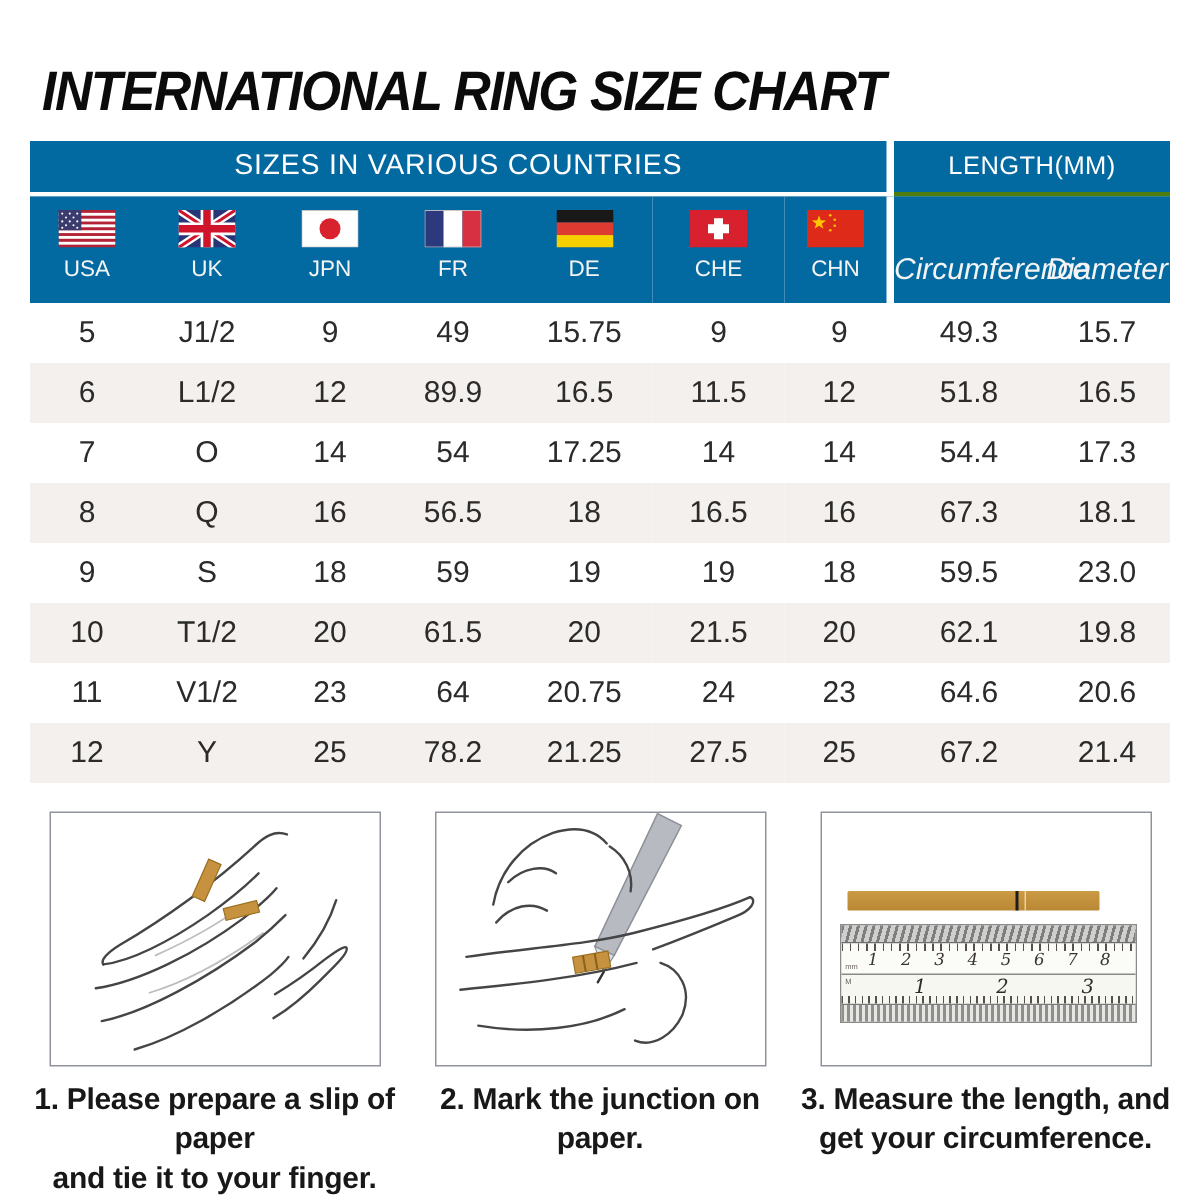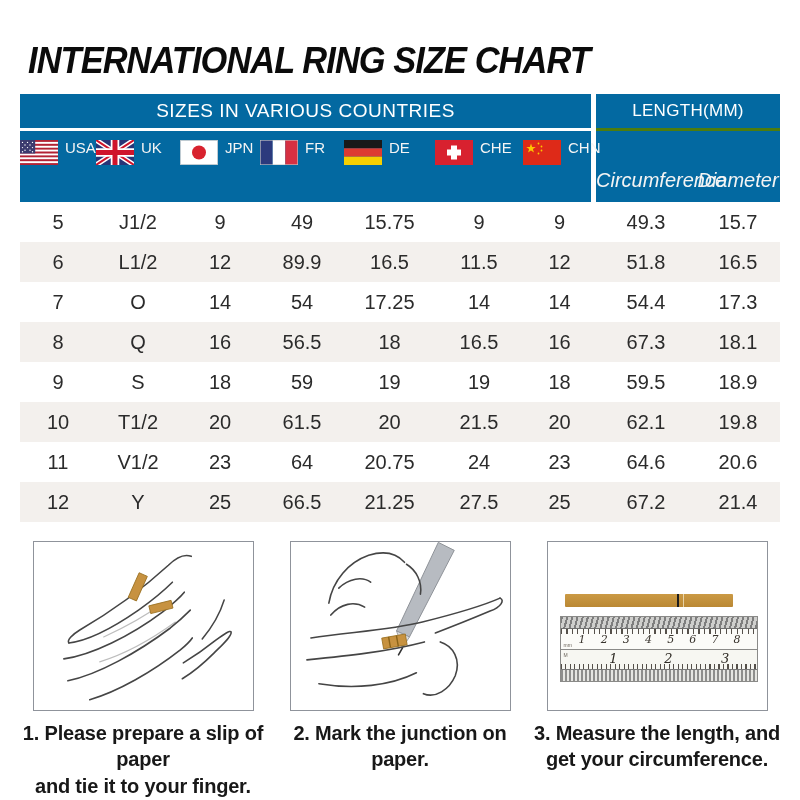--- a/index.html
+++ b/index.html
@@ -25,21 +25,21 @@
   th.group-sizes{
     height:37px;font-size:19px;letter-spacing:.5px;
     border-right:5px solid #fff;border-bottom:3px solid #fff;
   }
   th.group-length{
     height:37px;font-size:17px;letter-spacing:.3px;
     border-bottom:3px solid #4d7c0f;
   }
   th.country{height:62px;vertical-align:top;}
   th.country .cwrap{
-    height:62px;display:flex;flex-direction:row;
+    height:62px;display:flex;flex-direction:column;align-items:center;
     justify-content:flex-start;padding-top:9px;gap:7px;
   }
   th.country.last{border-right:5px solid #fff;}
   .flag svg{display:block;}
   .ccode{font-size:15px;color:#f4f4f4;line-height:1;}
   th.lenhead{height:62px;vertical-align:bottom;}
   th.lenhead .lwrap{padding-bottom:10px;font-size:20px;color:#f4f4f4;font-style:italic;}
   .size-table tbody td{height:40px;font-size:20px;color:#2b2b2b;background:#fff;}
   .size-table tbody tr:nth-child(even) td{background:#f3f0ed;}
   
@@ -265,21 +265,21 @@
     </tr>
     <tr>
       <td>9</td>
         <td>S</td>
         <td>18</td>
         <td>59</td>
         <td>19</td>
         <td>19</td>
         <td>18</td>
         <td>59.5</td>
-        <td>18.9</td>
+        <td>23.0</td>
     </tr>
     <tr>
       <td>10</td>
         <td>T1/2</td>
         <td>20</td>
         <td>61.5</td>
         <td>20</td>
         <td>21.5</td>
         <td>20</td>
         <td>62.1</td>
@@ -293,21 +293,21 @@
         <td>20.75</td>
         <td>24</td>
         <td>23</td>
         <td>64.6</td>
         <td>20.6</td>
     </tr>
     <tr>
       <td>12</td>
         <td>Y</td>
         <td>25</td>
-        <td>66.5</td>
+        <td>78.2</td>
         <td>21.25</td>
         <td>27.5</td>
         <td>25</td>
         <td>67.2</td>
         <td>21.4</td>
     </tr>
   </tbody>
 </table>
 
 <div class="steps">

